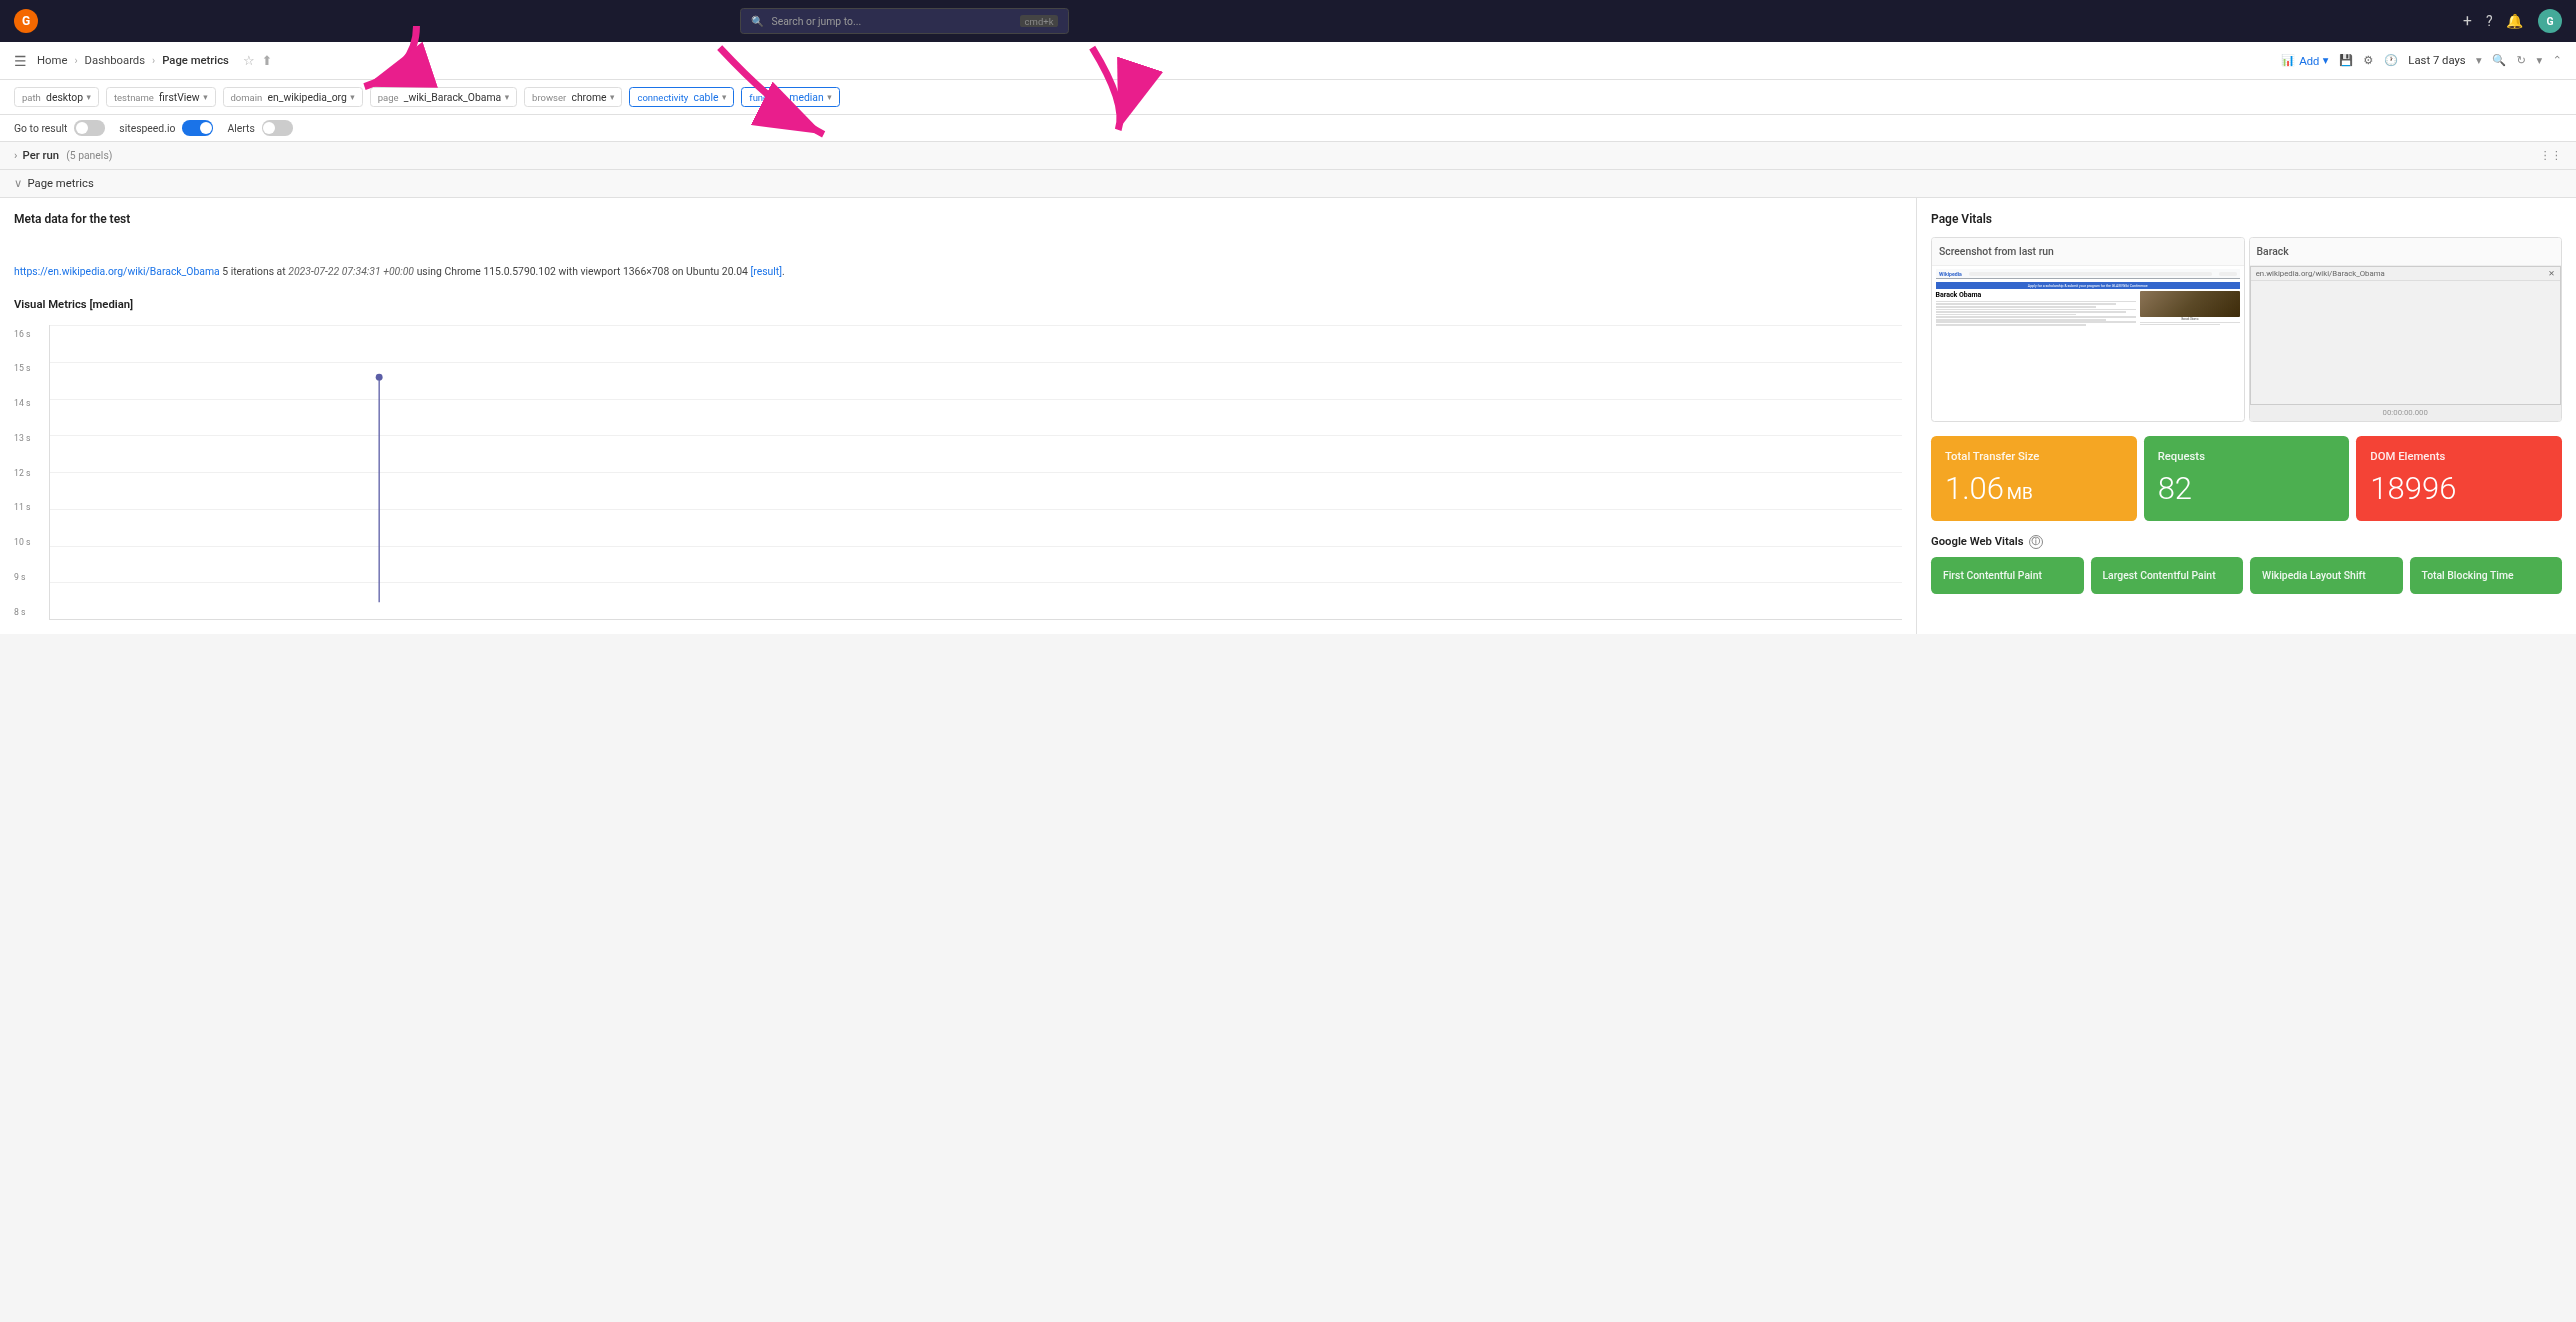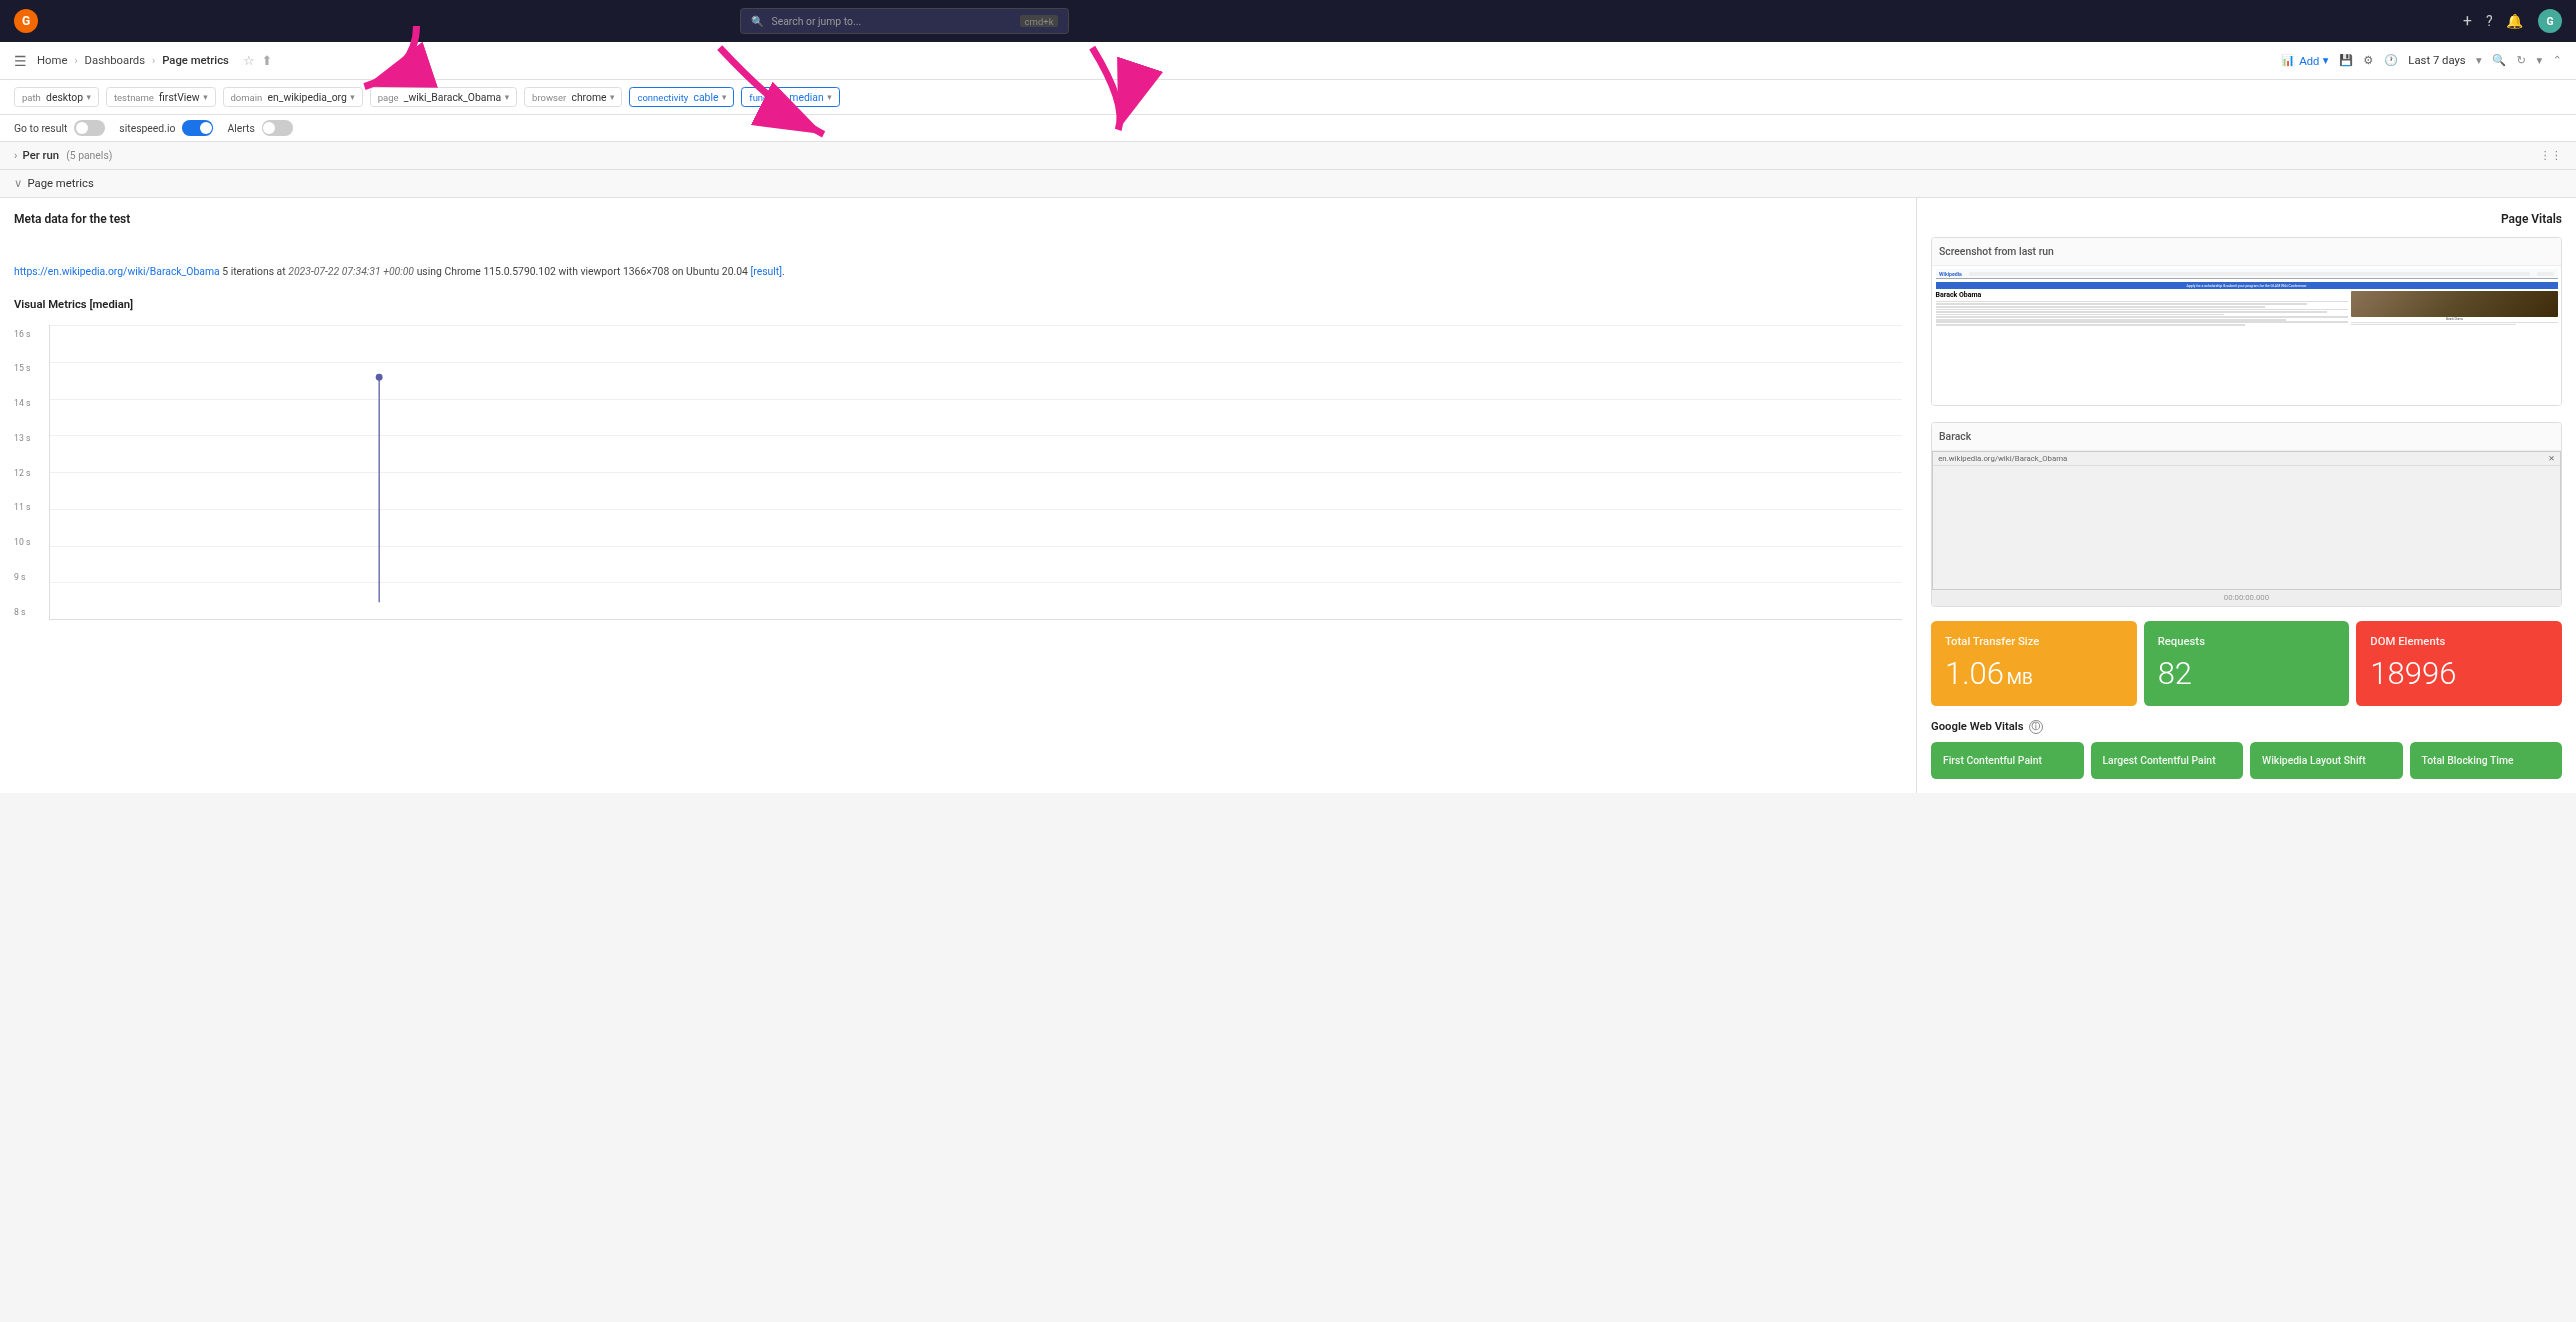--- a/index.html
+++ b/index.html
@@ -70,24 +70,24 @@
     .left-panel { flex: 1; background: white; border-right: 0.9px solid #e0e0e0; overflow-y: auto; padding: 14px; }
     .meta-title { font-size: 12px; font-weight: 600; color: #222; margin-bottom: 10.4px; }
     .meta-text { font-size: 10.4px; color: #444; line-height: 1.6; margin-bottom: 17.3px; margin-top: 38px; }
     .meta-text em { font-style: italic; color: #666; }
 
     .chart-title { font-size: 11.3px; font-weight: 600; color: #222; margin-bottom: 14px; }
     .chart-area { position: relative; height: 295px; border-left: 0.9px solid #ddd; border-bottom: 0.9px solid #ddd; }
 
     
     .right-panel { width: 659px; background: white; overflow-y: auto; padding: 14px; flex-shrink: 0; }
-    .panel-title { font-size: 12px; font-weight: 600; color: #222; margin-bottom: 10.4px; text-align: right; }
-
-    
-    .media-row { display: flex; gap: 16px; margin-bottom: 14px; flex-direction: column; }
+    .panel-title { font-size: 12px; font-weight: 600; color: #222; margin-bottom: 10.4px; }
+
+    
+    .media-row { display: flex; gap: 4px; margin-bottom: 14px; }
     .screenshot-box { flex: 1; border: 0.9px solid #ddd; border-radius: 3.5px; overflow: hidden; position: relative; }
     .screenshot-label { font-size: 10.4px; color: #555; font-weight: 500; padding: 7px; border-bottom: 0.9px solid #eee; background: #fafafa; }
 
     .video-box { flex: 1; border: 0.9px solid #ddd; border-radius: 3.5px; overflow: hidden; }
     .video-label { font-size: 10.4px; color: #555; font-weight: 500; padding: 7px; border-bottom: 0.9px solid #eee; background: #fafafa; }
     .video-placeholder { height: 139px; background: #f0f0f0; display: flex; align-items: center; justify-content: center; position: relative; }
     .play-btn { width: 43px; height: 43px; border-radius: 50%; background: rgba(0,0,0,0.5); display: flex; align-items: center; justify-content: center; color: white; font-size: 17.3px; }
     .video-timeline { background: #eee; padding: 3.5px 7px; font-size: 7.8px; color: #999; text-align: center; }
 
     

